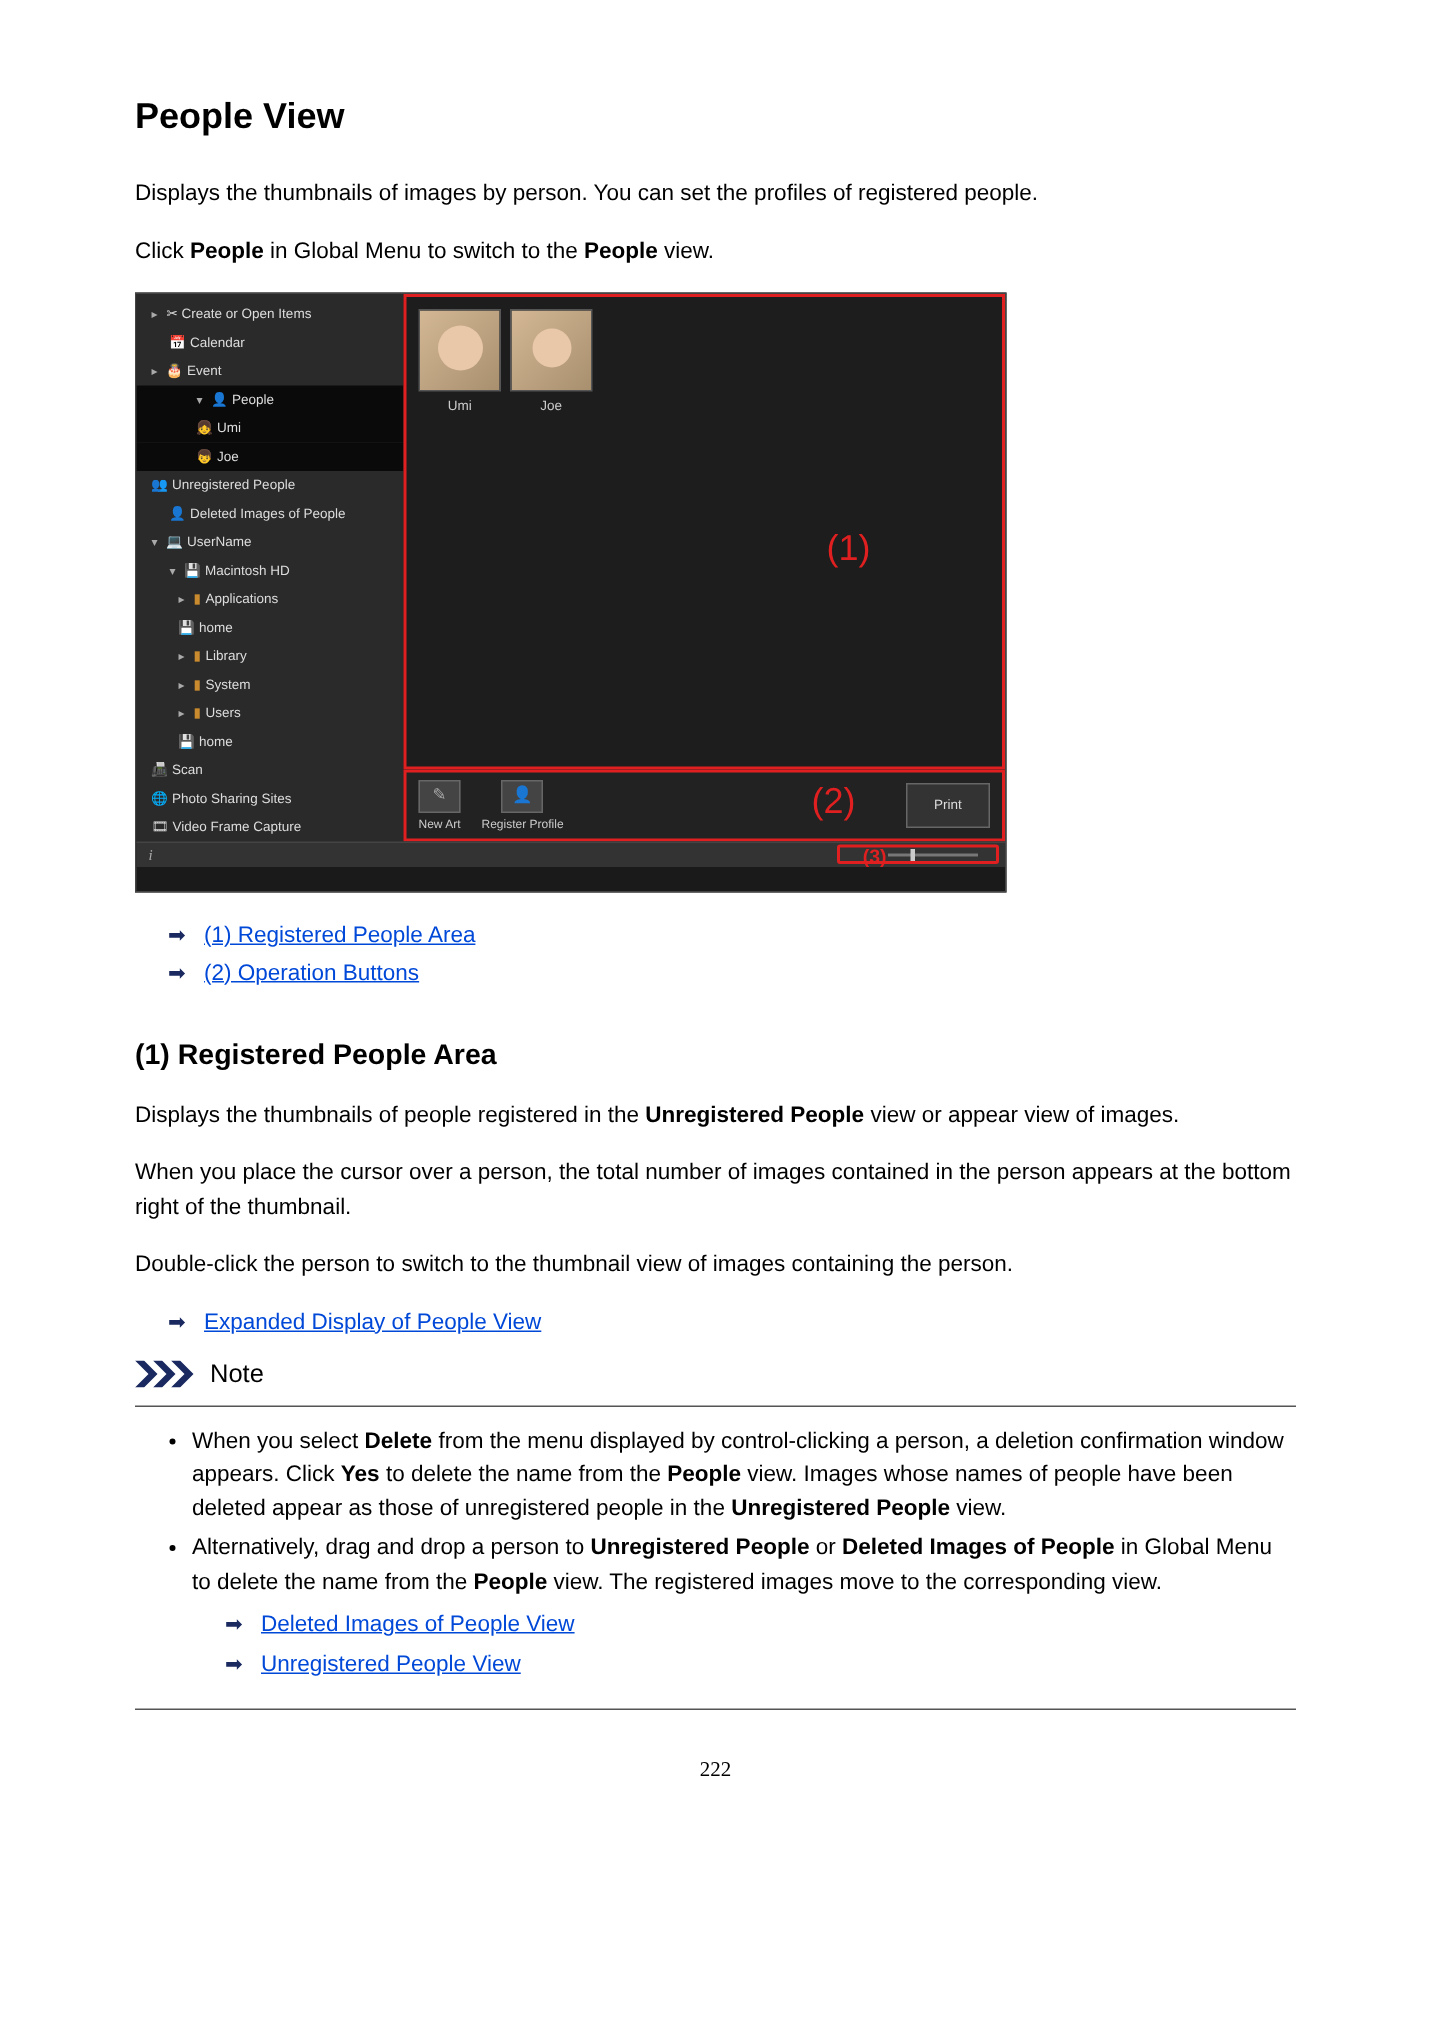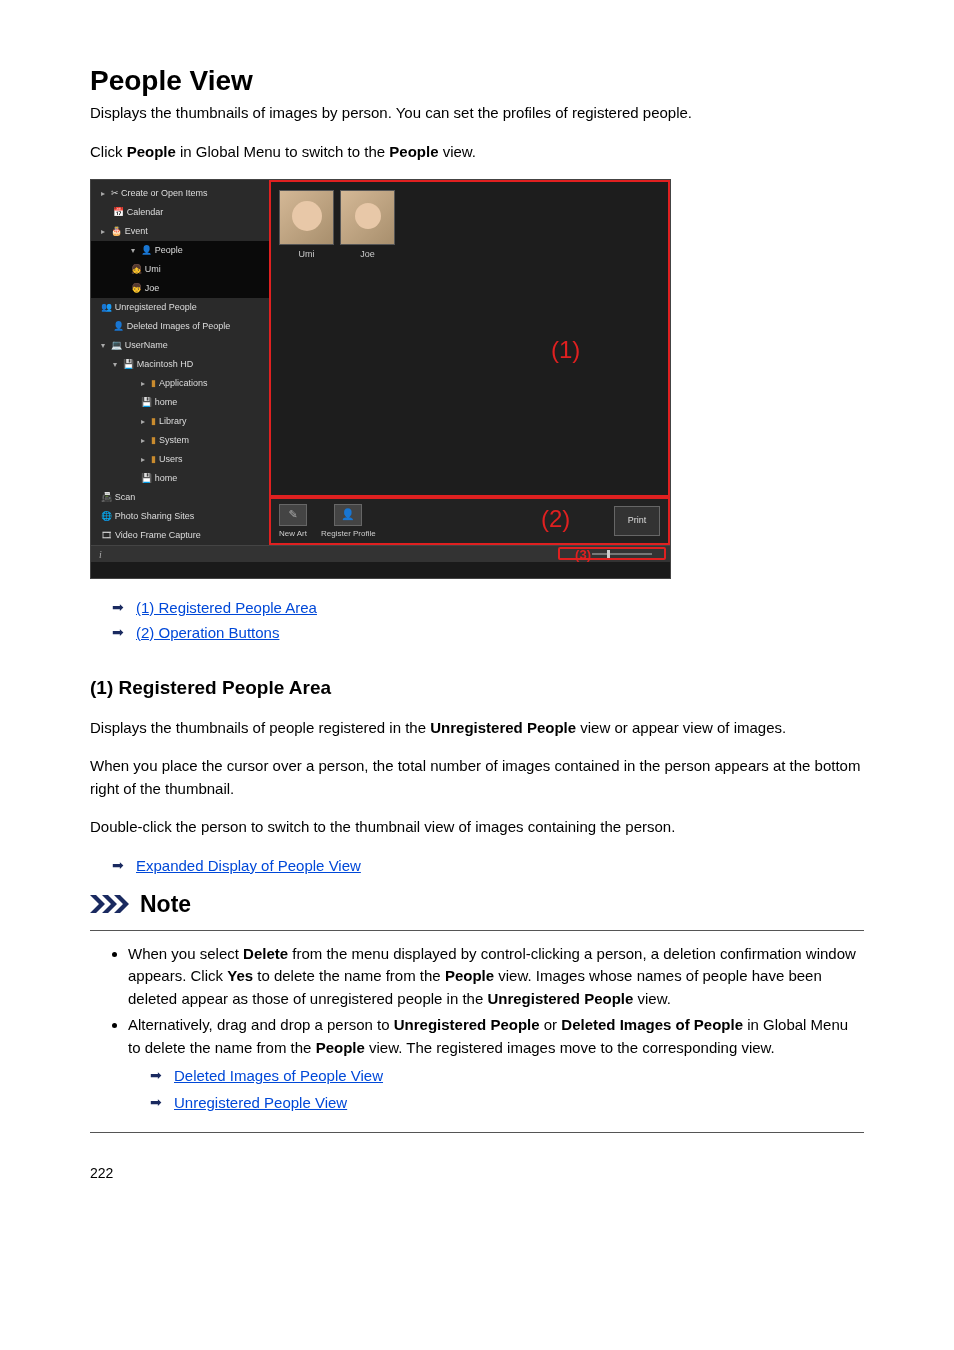--- a/index.html
+++ b/index.html
@@ -6,21 +6,21 @@
   body {
     font-family: Arial, Helvetica, sans-serif;
     font-size: 15px;
     color: #000;
     background: #fff;
     width: 954px;
     margin: 0 auto;
     padding: 60px 90px 40px 90px;
     line-height: 1.5;
   }
-  h1 { font-size: 28px; font-weight: bold; }
+  h1 { font-size: 24px; font-weight: bold; margin-bottom: 22px; }
   h2 { font-size: 19px; font-weight: bold; margin-bottom: 14px; margin-top: 30px; }
   p { margin-bottom: 16px; }
   .link { color: #0048d8; text-decoration: underline; cursor: pointer; }
   .arrow-list { list-style: none; padding-left: 22px; margin-bottom: 8px; }
   .arrow-list li { position: relative; padding-left: 24px; margin-bottom: 2px; }
   .arrow-list li::before {
     content: "➡";
     position: absolute;
     left: 0;
     color: #1a2a60;
@@ -56,21 +56,21 @@
     font-size: 9px;
     padding: 4px 0;
     overflow: hidden;
   }
   .sb-item {
     padding: 2px 4px 2px 10px;
     white-space: nowrap;
     line-height: 15px;
   }
   .sb-indent1 { padding-left: 22px; }
-  .sb-indent2 { padding-left: 50px; }
+  .sb-indent2 { padding-left: 28px; }
   .sb-sel { background: #0a0a0a; padding-left: 40px; }
   .folder-ico { color:#c98b2e; margin-right:3px; }
   .tri { color:#aaa; margin-right:2px; font-size:8px; display:inline-block; width:8px; }
   .main-canvas {
     flex: 1;
     background: #1d1d1d;
     border: 2px solid #e02020;
     position: relative;
   }
   .thumbs { display:flex; gap:6px; padding:8px; }
@@ -117,21 +117,21 @@
   .bb-icon {
     width:28px; height:22px;
     background:#444;
     border:1px solid #666;
     margin:0 auto 2px auto;
     display:flex;align-items:center;justify-content:center;
     color:#aaa;font-size:11px;
   }
   .bb-print {
     margin-left:auto;
-    width:46px;height:30px;
+    width:56px;height:30px;
     background:#333;
     border:1px solid #666;
     color:#ddd;
     font-size:9px;
     display:flex;align-items:center;justify-content:center;
   }
   .statusbar {
     height:17px;
     background:#333;
     border-top:1px solid #444;
@@ -148,33 +148,33 @@
     align-items:center;
     gap:6px;
     margin-top:10px;
     margin-bottom:8px;
   }
   .note-chev {
     display:flex;
     gap:-2px;
   }
   .note-chev svg { display:block; }
-  .note-label { font-weight:bold; font-size:23px; }
+  .note-label { font-weight:normal; font-size:17px; }
   .note-box {
     border-top:1px solid #555;
     border-bottom:1px solid #555;
     padding: 12px 8px 14px 8px;
     margin-bottom: 30px;
   }
   .note-box ul { list-style: disc; padding-left: 30px; }
   .note-box ul li { margin-bottom: 4px; }
   .note-box ul.inner { list-style:none; padding-left: 22px; margin-top:6px; }
   .note-box ul.inner li { position:relative; padding-left:24px; }
   .note-box ul.inner li::before { content:"➡"; position:absolute; left:0; color:#1a2a60; font-size:14px;}
-  .page-num { text-align:left; font-size:14px; margin-top:26px; }
+  .page-num { text-align:center; font-size:14px; margin-top:26px;font-family:Liberation Serif, serif; }
   b { font-weight:bold; }
 </style>
 </head>
 <body>
 
 <h1>People View</h1>
 
 <p>Displays the thumbnails of images by person. You can set the profiles of registered people.</p>
 
 <p>

